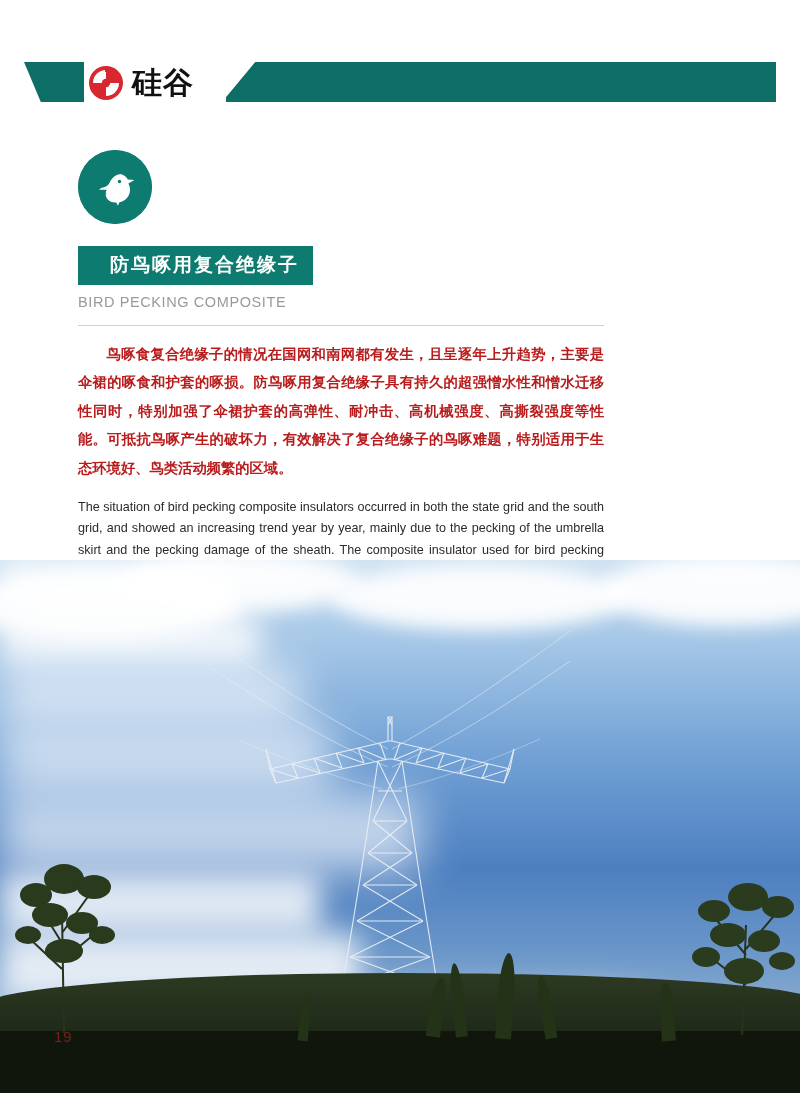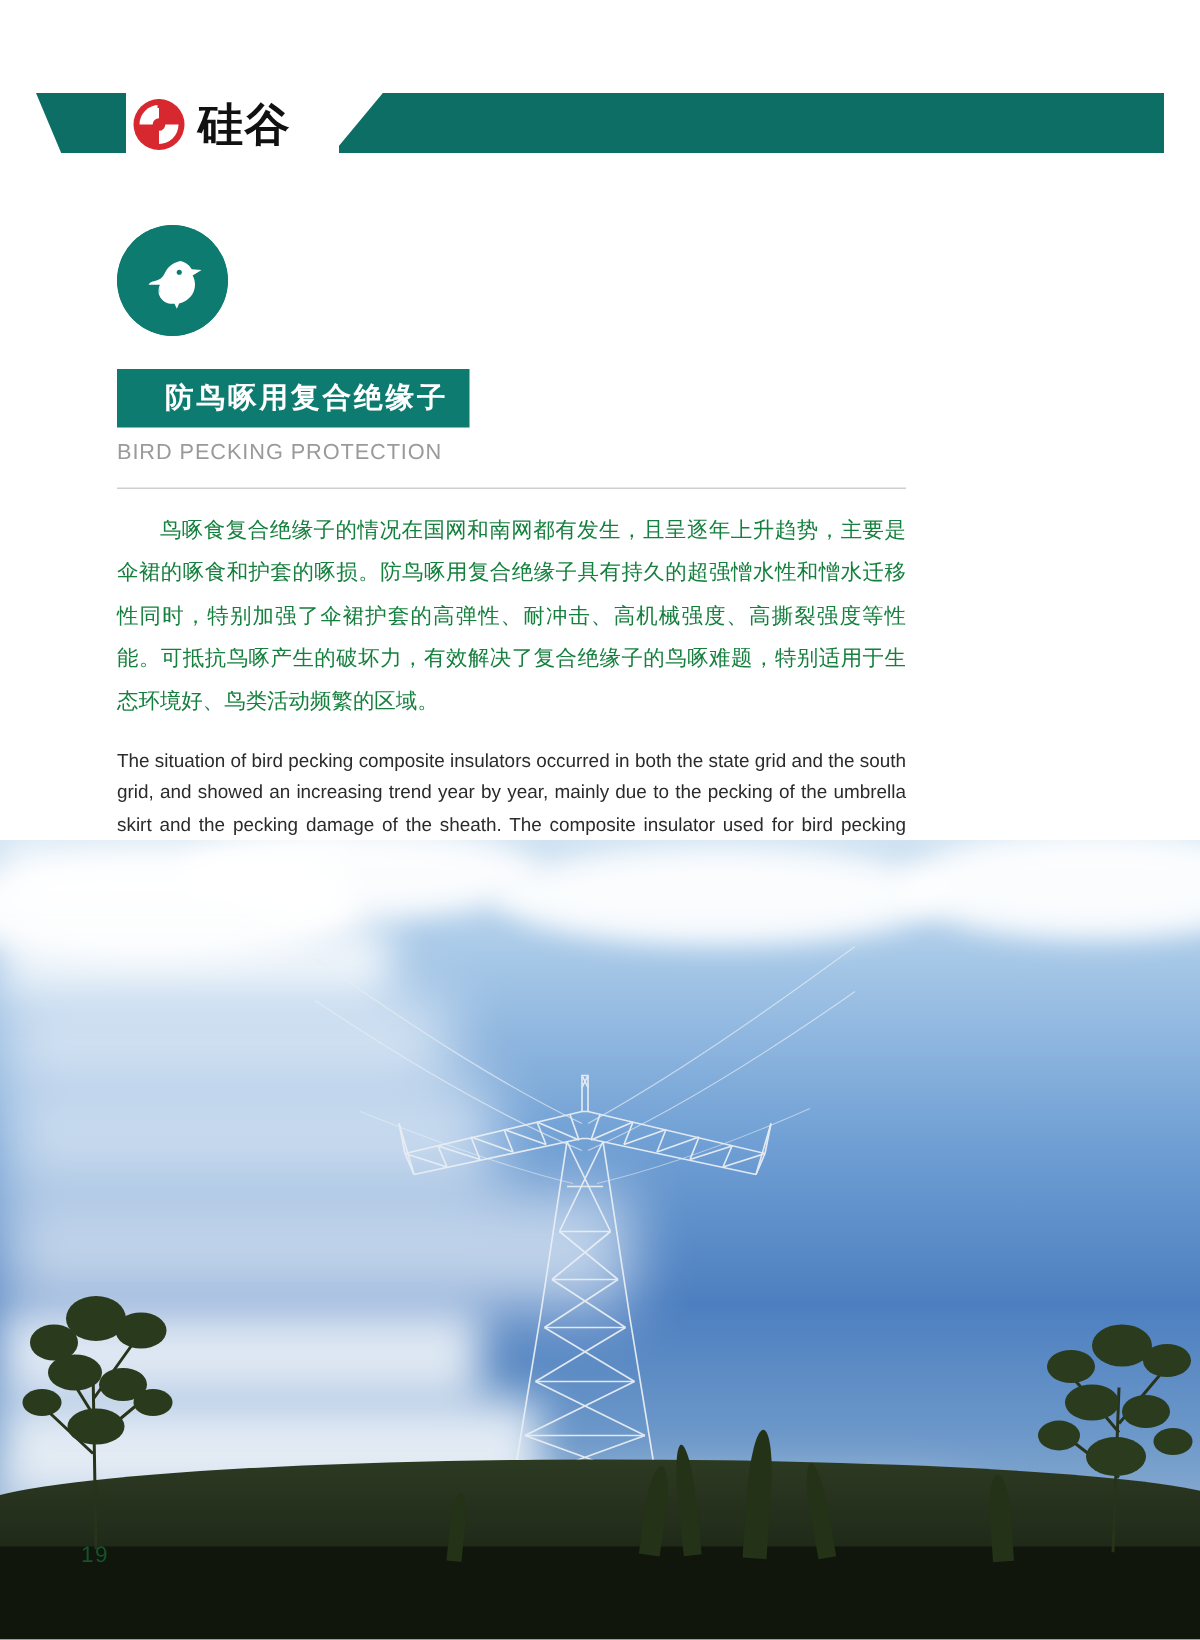--- a/index.html
+++ b/index.html
@@ -105,24 +105,25 @@
   .divider {
     margin-top: 12px;
     width: 526px;
     height: 1px;
     background: #cfcfcf;
   }
   .para-cn {
     margin-top: 14px;
     font-size: 14.3px;
     line-height: 2.0;
-    color: #15803d;
+    color: #b91c1c;
     text-align: justify;
     text-indent: 2em;
     font-family: "DejaVu Sans", sans-serif;
+    font-weight: bold;
   }
   .para-en {
     margin-top: 14px;
     font-size: 12.6px;
     line-height: 1.72;
     color: #2b2b2b;
     text-align: justify;
     font-family: "Liberation Sans", sans-serif;
   }
 
@@ -195,21 +196,21 @@
     position: absolute;
     right: 4px;
     bottom: 58px;
     width: 140px;
     height: 230px;
   }
   .page-num {
     position: absolute;
     left: 54px;
     bottom: 48px;
-    color: #14532d;
+    color: #7f1d1d;
     font-size: 15px;
     font-family: "Liberation Sans", sans-serif;
     letter-spacing: 1px;
   }
   .grass {
     position: absolute;
     background: #243317;
     border-radius: 50% 50% 0 0;
   }
 </style>
@@ -242,21 +243,21 @@
         <path d="M44 24c-5.5 0-10 3.4-12.2 8.2-1.3 2.9-3.6 4.6-6.6 5.2-2 .4-3.4 1.2-4.2 2.4h7.6c-1.1 2.2-1.3 4.6-.5 6.9.9 2.6 3 4.6 5.7 5.4 1 .3 1.9.4 2.9.4h1.6l1.6 3.3 1.5-3.5c6.1-1.2 10.6-6.3 10.6-12.6 0-2.2-.6-4.3-1.6-6.1l6-3.6-6.6-.5c-1.8-3.3-5.2-5.5-9.3-5.5z"></path>
       </g>
       <circle cx="41.5" cy="31.5" r="1.7" fill="#0d7b6f"></circle>
       <path d="M28 41 l-5 4 6 0 z" fill="#0d7b6f" opacity="0.25"></path>
     </svg>
   </div>
 
   <div class="title-block">
     <div class="title-cn">防鸟啄用复合绝缘子</div>
     <div class="title-en">
-      <div>BIRD PECKING PROTECTION</div>
+      <div>BIRD PECKING COMPOSITE</div>
     </div>
   </div>
 
   <div class="divider"></div>
 
   <p class="para-cn">鸟啄食复合绝缘子的情况在国网和南网都有发生，且呈逐年上升趋势，主要是伞裙的啄食和护套的啄损。防鸟啄用复合绝缘子具有持久的超强憎水性和憎水迁移性同时，特别加强了伞裙护套的高弹性、耐冲击、高机械强度、高撕裂强度等性能。可抵抗鸟啄产生的破坏力，有效解决了复合绝缘子的鸟啄难题，特别适用于生态环境好、鸟类活动频繁的区域。</p>
   <p class="para-en">The situation of bird pecking composite insulators occurred in both the state grid and the south grid, and showed an increasing trend year by year, mainly due to the pecking of the umbrella skirt and the pecking damage of the sheath. The composite insulator used for bird pecking protection has long−lasting and super hydrophobicity and hydrophobicity mobility. At the same time, it specially strengthens the performance of the umbrella skirt sheath, such as high elasticity, impact resistance, high mechanical strength and high tear strength. It can resist the destructive force generated by bird pecking and effectively solve the bird pecking problem of composite insulator, especially suitable for the areas with good ecological environment and frequent bird activities.</p>
 </div>
 
 <div class="photo">

